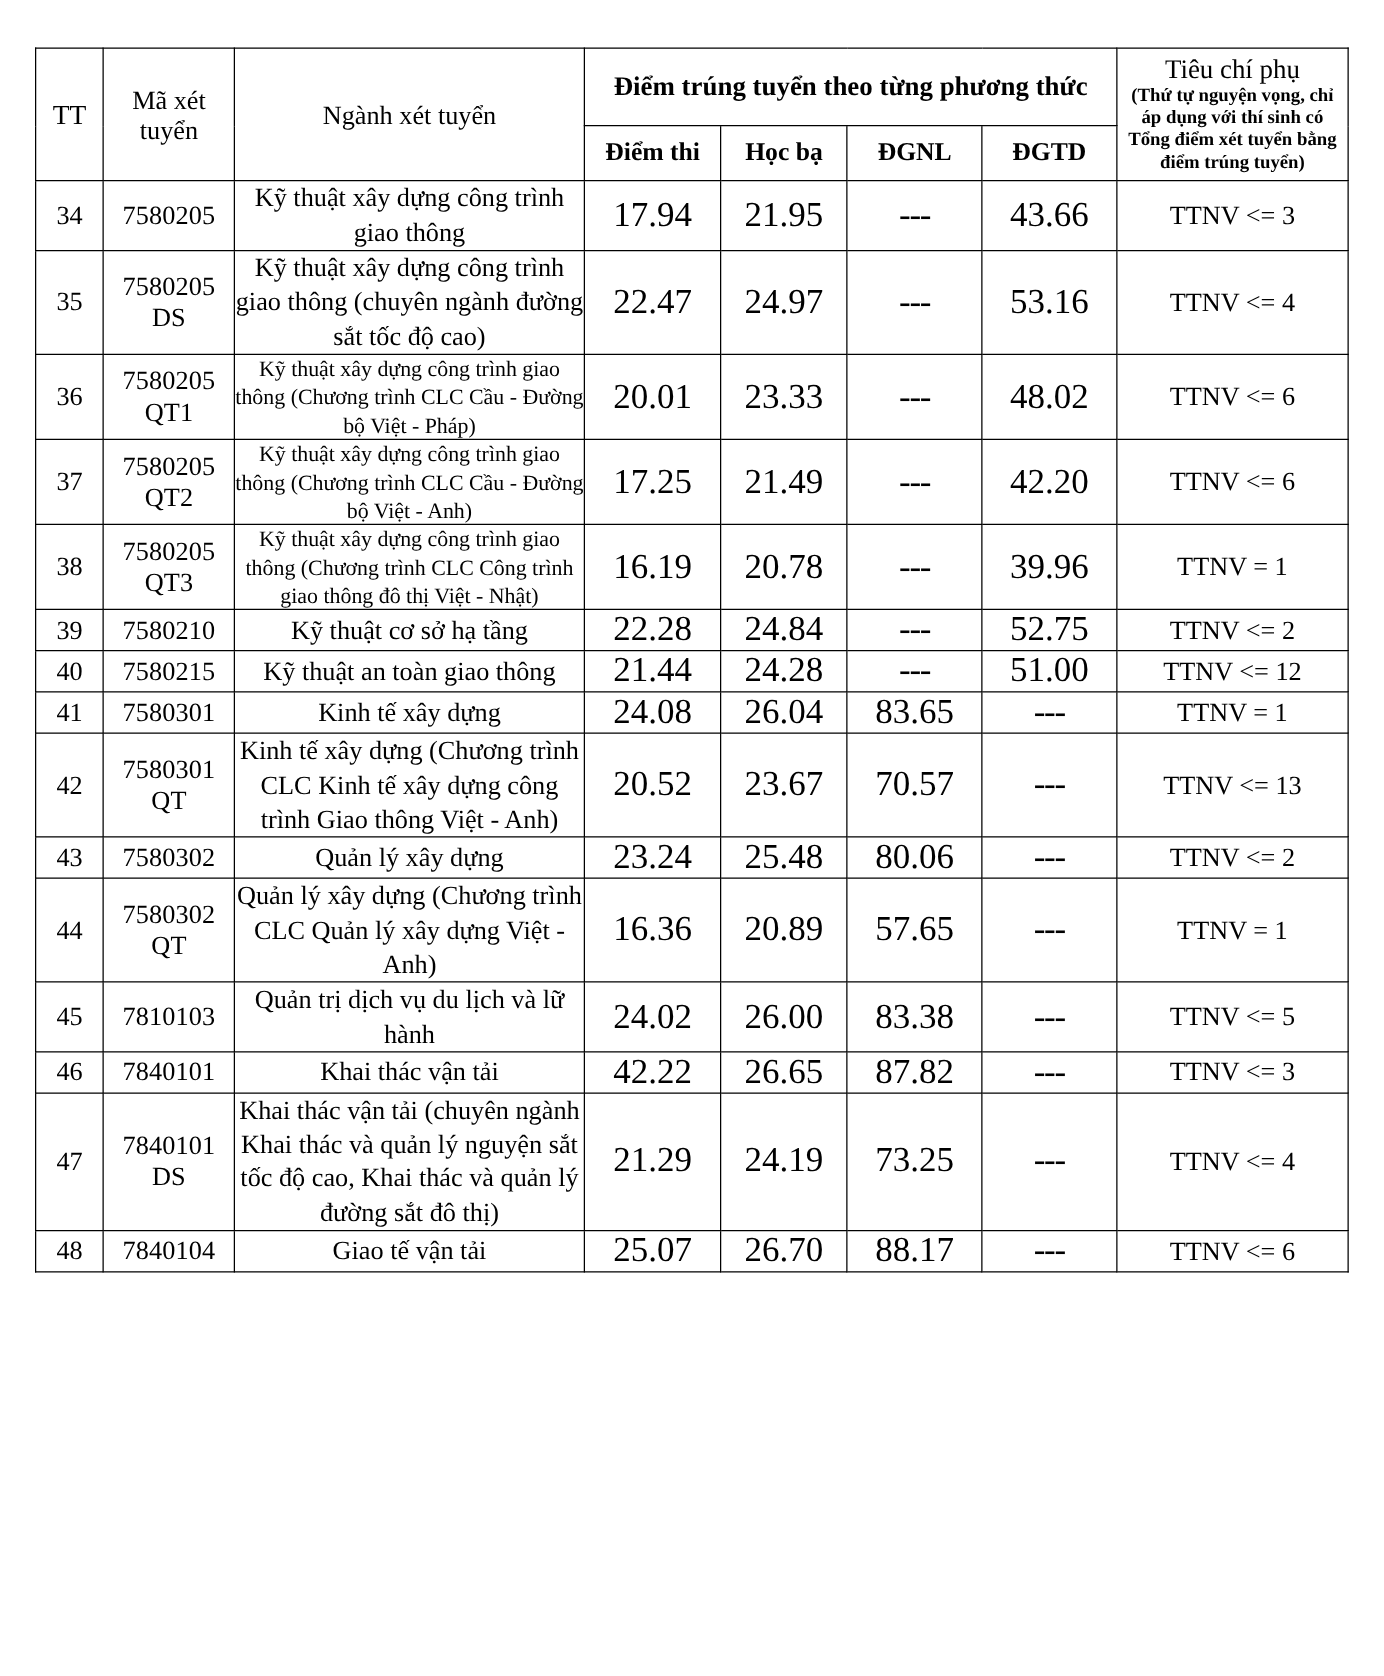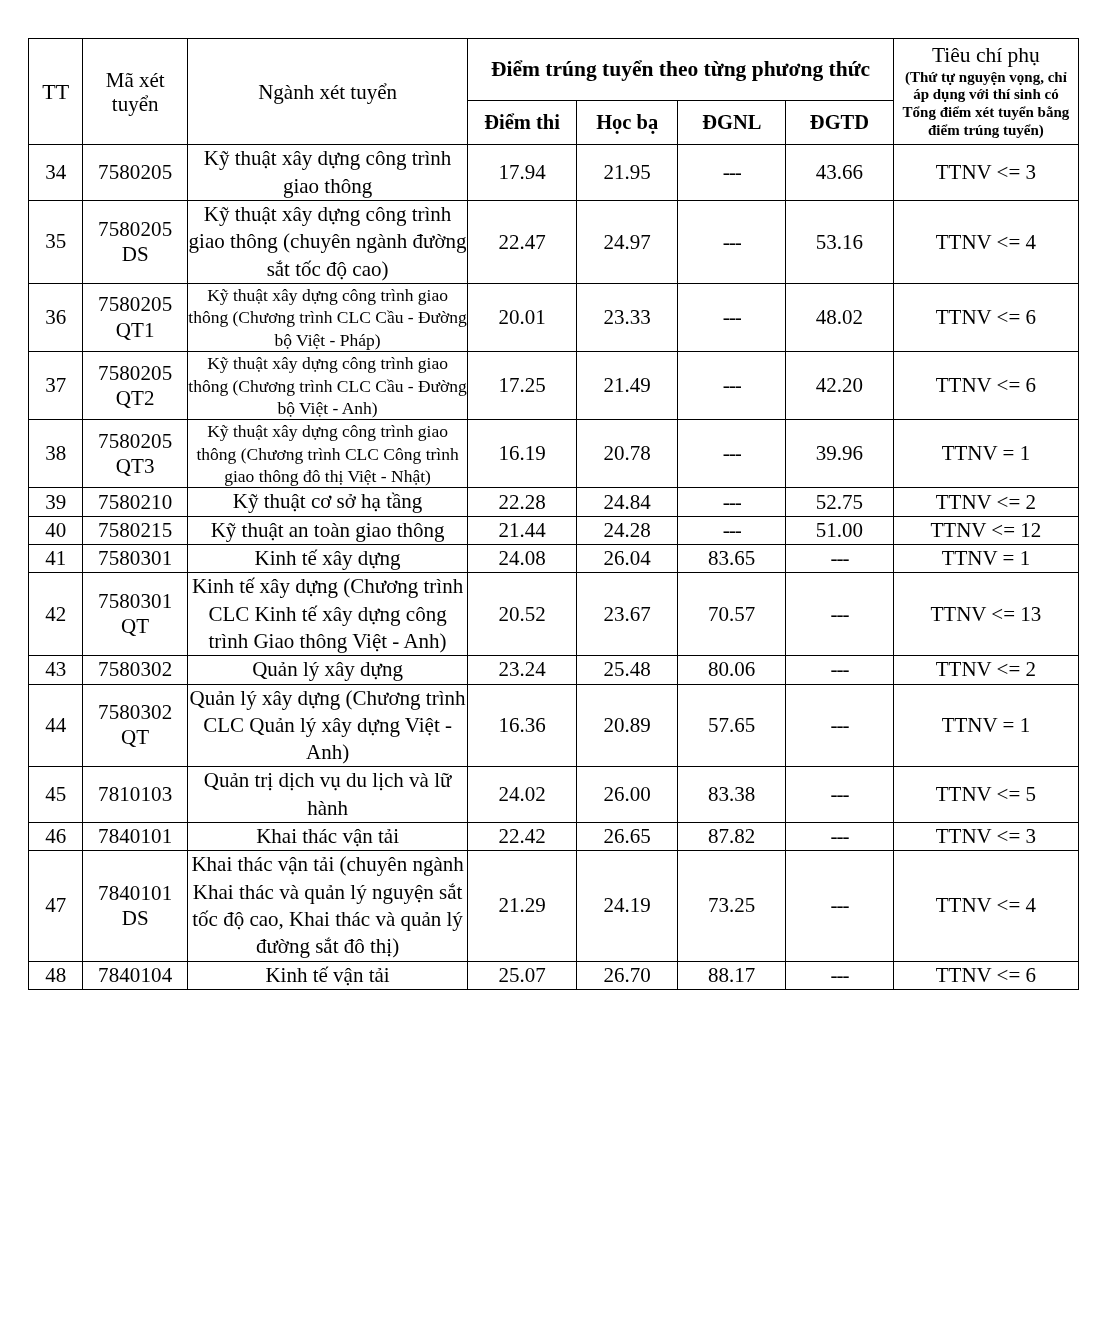--- a/index.html
+++ b/index.html
@@ -83,21 +83,21 @@
     text-align: left;
     font-size: 21px;
     line-height: 1.3;
     padding: 9px 10px 9px 12px;
   }
   td.nganh.small {
     font-size: 17.5px;
     line-height: 1.28;
   }
   td.num {
-    font-size: 21px;
+    font-size: 28px;
   }
   td.tcp {
     text-align: left;
     font-size: 21px;
     padding-left: 13px;
   }
   .dash {
     letter-spacing: -1px;
     font-size: 20px;
   }
@@ -255,40 +255,40 @@
           <td class="num">24.02</td>
           <td class="num">26.00</td>
           <td class="num">83.38</td>
           <td class="num dash">---</td>
           <td class="tcp">TTNV &lt;= 5</td>
         </tr>
         <tr>
           <td class="tt">46</td>
           <td class="ma">7840101</td>
           <td class="nganh">Khai thác vận tải</td>
-          <td class="num">22.42</td>
+          <td class="num">42.22</td>
           <td class="num">26.65</td>
           <td class="num">87.82</td>
           <td class="num dash">---</td>
           <td class="tcp">TTNV &lt;= 3</td>
         </tr>
         <tr>
           <td class="tt">47</td>
           <td class="ma">7840101 DS</td>
           <td class="nganh">Khai thác vận tải (chuyên ngành Khai thác và quản lý nguyện sắt tốc độ cao, Khai thác và quản lý đường sắt đô thị)</td>
           <td class="num">21.29</td>
           <td class="num">24.19</td>
           <td class="num">73.25</td>
           <td class="num dash">---</td>
           <td class="tcp">TTNV &lt;= 4</td>
         </tr>
         <tr>
           <td class="tt">48</td>
           <td class="ma">7840104</td>
-          <td class="nganh">Kinh tế vận tải</td>
+          <td class="nganh">Giao tế vận tải</td>
           <td class="num">25.07</td>
           <td class="num">26.70</td>
           <td class="num">88.17</td>
           <td class="num dash">---</td>
           <td class="tcp">TTNV &lt;= 6</td>
         </tr>
       </tbody>
   </table>
 </div>
 

